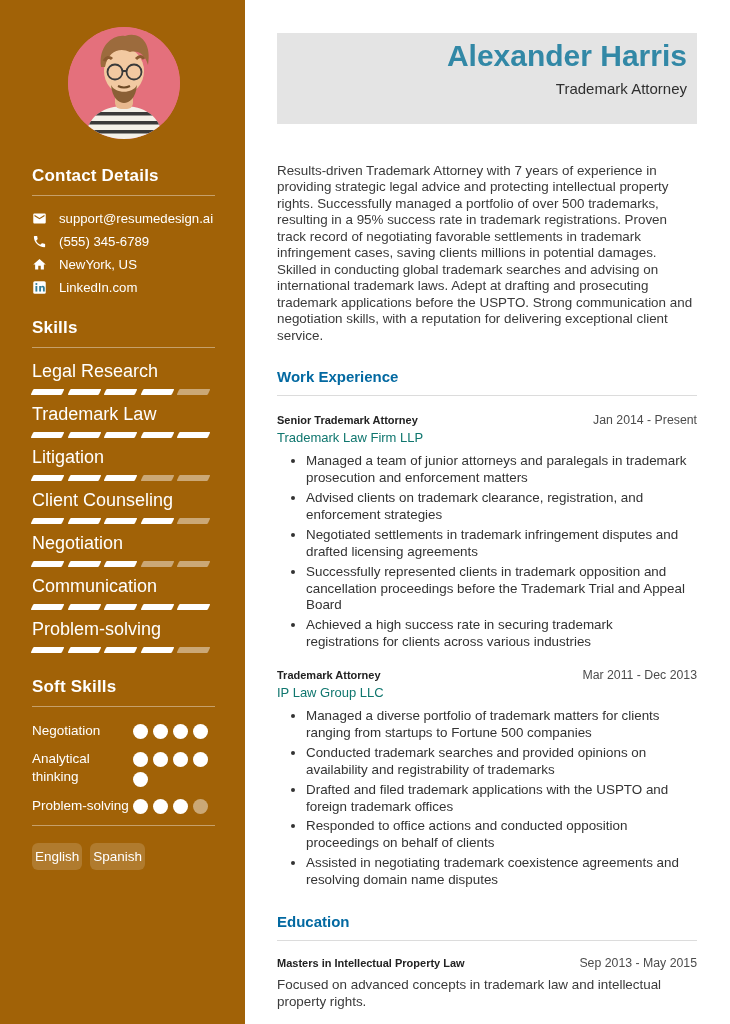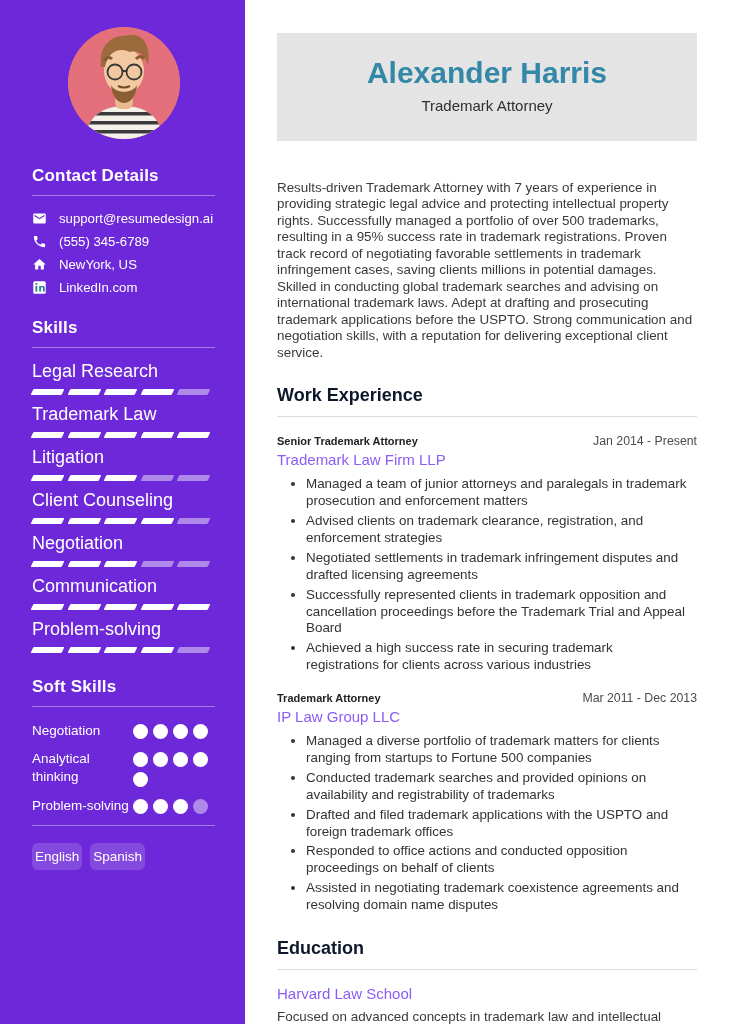--- a/index.html
+++ b/index.html
@@ -6,21 +6,21 @@
   html,body { margin:0; padding:0; }
   body {
     width:730px; height:1024px; overflow:hidden;
     font-family:"Liberation Sans", sans-serif;
     display:flex; background:#ffffff;
   }
 
   
   .sidebar {
     width:245px; min-width:245px; height:1024px;
-    background:#6d28d9; color:#fff;
+    background:#a16207; color:#fff;
     padding:27px 30px 0 32px;
   }
   .photo-wrap {
     width:112px; height:112px; border-radius:50%;
     overflow:hidden; margin:0 auto; background:#e4707c;
   }
   .photo-wrap svg { display:block; }
   .side-heading {
     font-size:17px; font-weight:bold; margin:0; letter-spacing:.2px;
   }
@@ -57,40 +57,40 @@
   .lang-heading { margin-top:26px; }
   .lang-list { margin-top:17px; }
   .pill {
     display:inline-block; background:rgba(255,255,255,.16);
     border-radius:6px; padding:6px 3px; font-size:13.5px; margin-right:8px;
   }
 
   
   .main { flex:1; padding:33px 33px 0 32px; }
   .header-band {
-    background:#e4e4e4; text-align:center; padding:23px 10px 27px;
+    background:#e4e4e4; text-align:right; padding:6px 10px 27px;
   }
   .name { color:#3288a6; font-size:30px; font-weight:bold; margin:0 0 7px; }
   .subtitle { font-size:15px; color:#2f2f2f; }
 
   .summary {
     margin-top:39px; font-size:13.4px; line-height:1.23;
     color:#3a3a3a;
   }
 
   .section-heading {
-    color:#0f172a; font-size:18px; font-weight:bold; margin:24px 0 0;
+    color:#0369a1; font-size:15px; font-weight:bold; margin:24px 0 0;
   }
   .section-divider { border:none; border-top:1px solid #dcdcdc; margin:10px 0 0; }
 
   .job { margin-top:17px; }
   .job-head { display:flex; justify-content:space-between; align-items:baseline; }
   .j-title { font-size:11px; font-weight:bold; color:#222; }
   .j-dates { font-size:12.3px; color:#4c4c4c; white-space:nowrap; }
-  .company { font-size:15px; color:#8b5cf6; margin-top:3px; }
+  .company { font-size:13px; color:#0f766e; margin-top:3px; }
   .bullets {
     margin:8px 8px 0; padding-left:21px;
     font-size:13.4px; line-height:1.26; color:#333;
   }
   .bullets li { margin-bottom:3px; }
 
   .edu { margin-top:15px; }
   .edu-desc { font-size:13.4px; line-height:1.26; color:#3a3a3a; margin:7px 0 0; }
 </style>
 </head>
@@ -316,18 +316,21 @@
           <li>Responded to office actions and conducted opposition proceedings on behalf of clients</li>
           <li>Assisted in negotiating trademark coexistence agreements and resolving domain name disputes</li>
         </ul>
   </section>
     </div>
 
   <h2 class="section-heading">Education</h2>
   <hr class="section-divider">
   <div id="edu-container">
       <section class="edu">
-    <div class="company">Harvard Law School</div>
+    <div class="job-head">
+      <span class="j-title">Masters in Intellectual Property Law</span>
+      <span class="j-dates">Sep 2013 - May 2015</span>
+    </div>
     <p class="edu-desc">Focused on advanced concepts in trademark law and intellectual property rights.</p>
   </section>
     </div>
 
 </main>
 
 </body></html>

